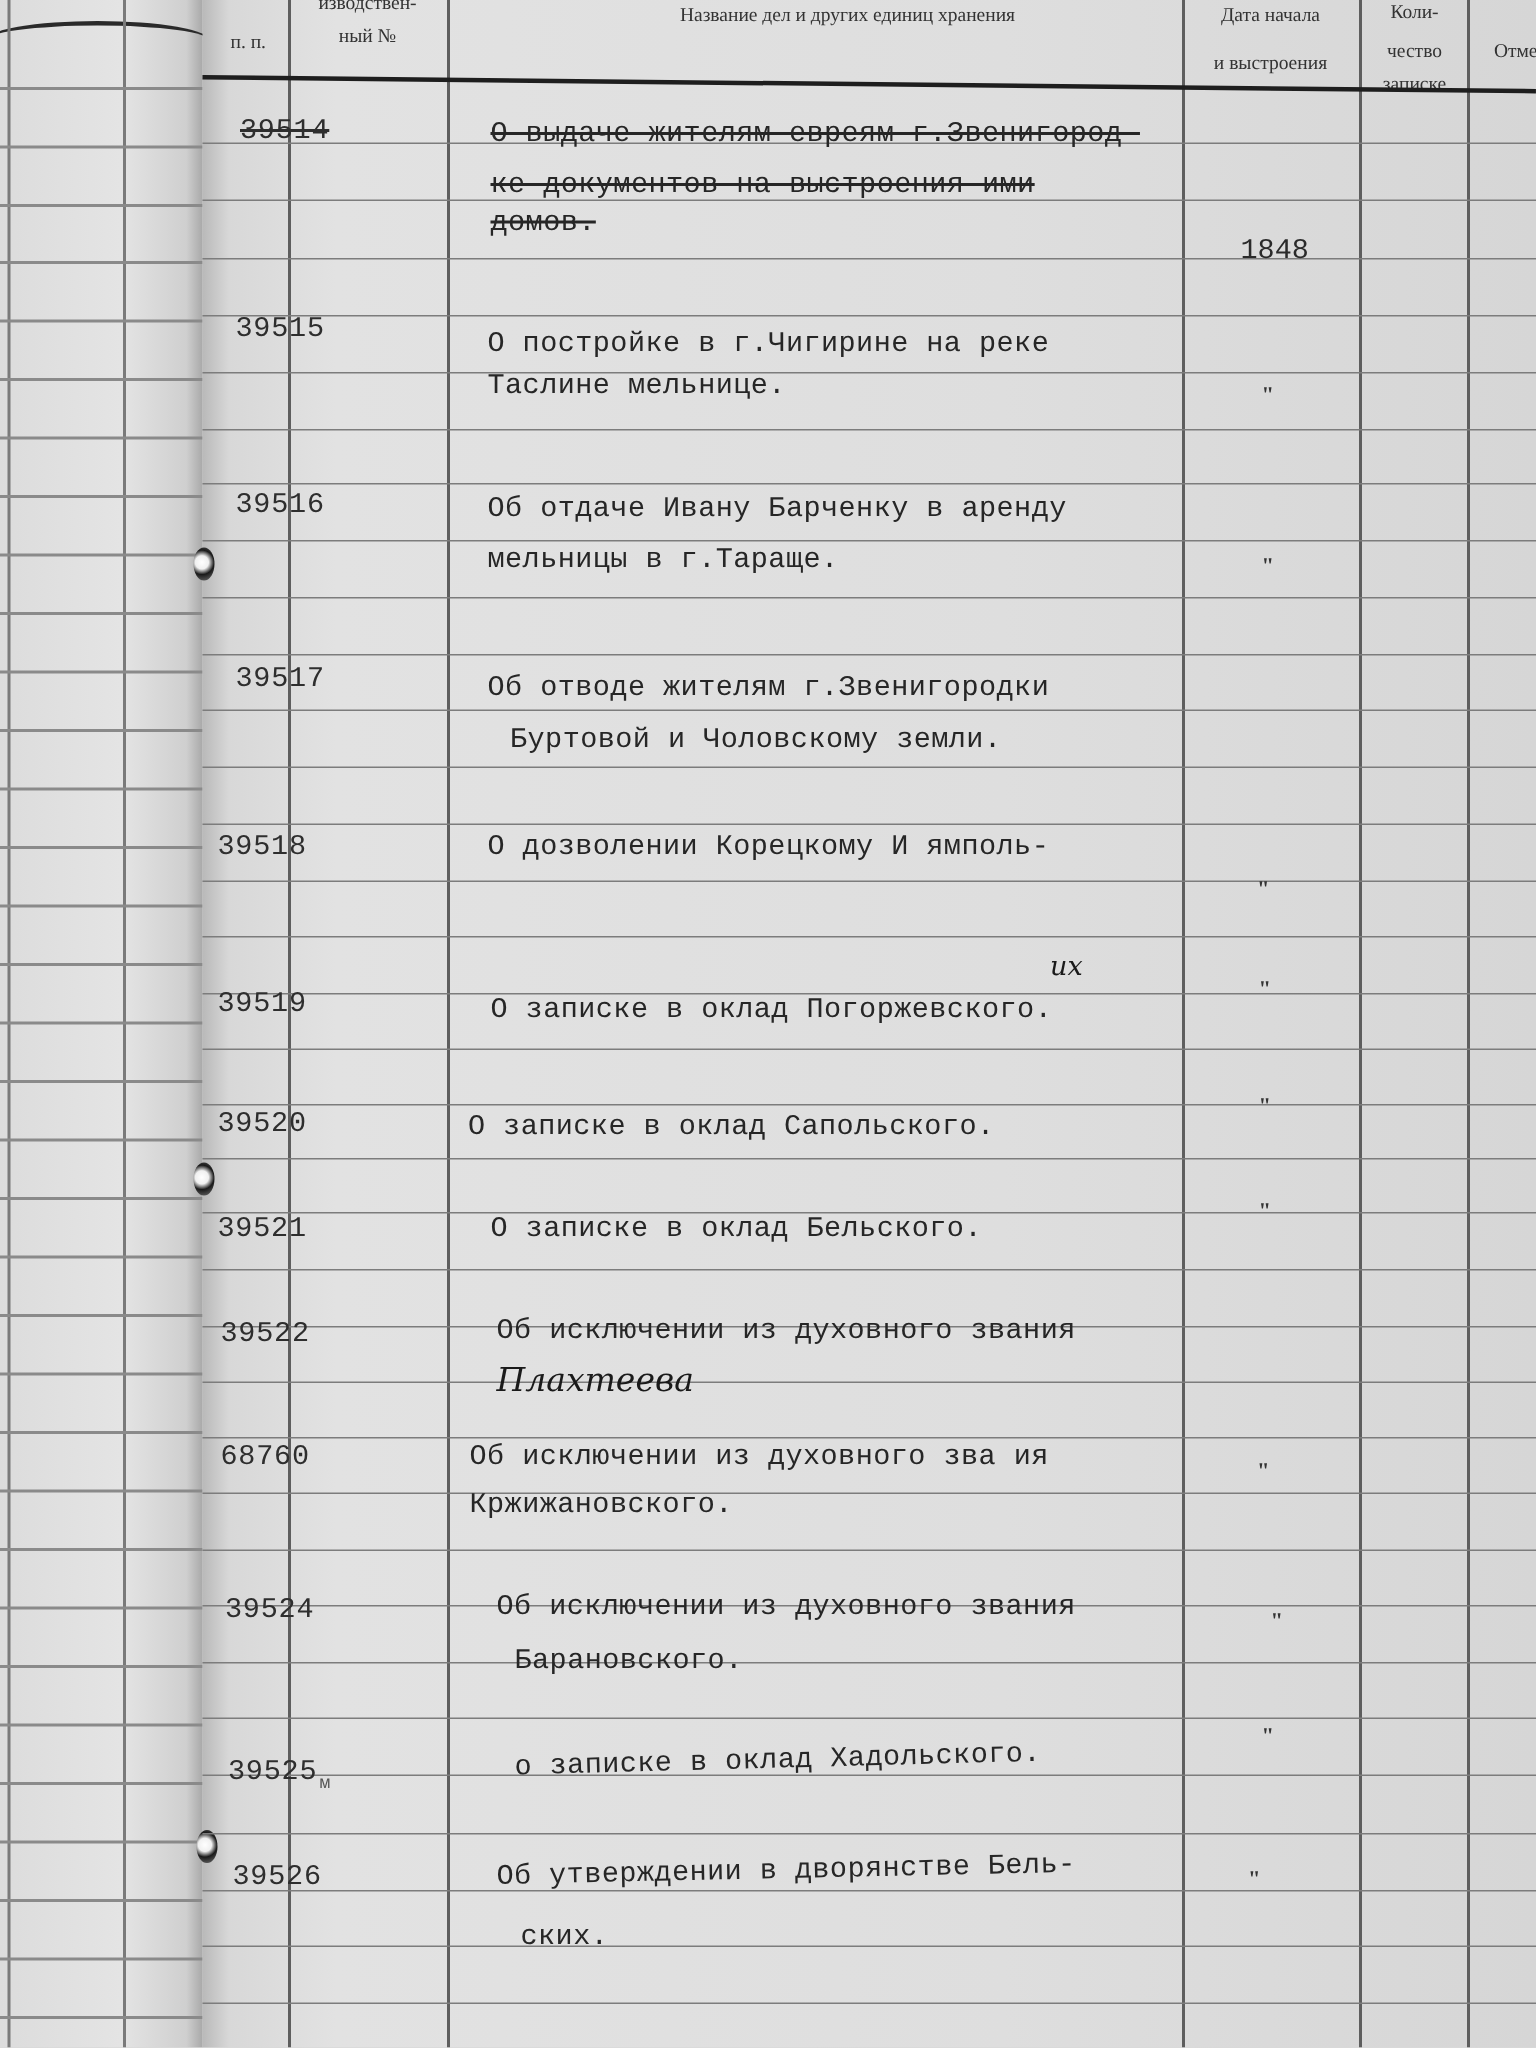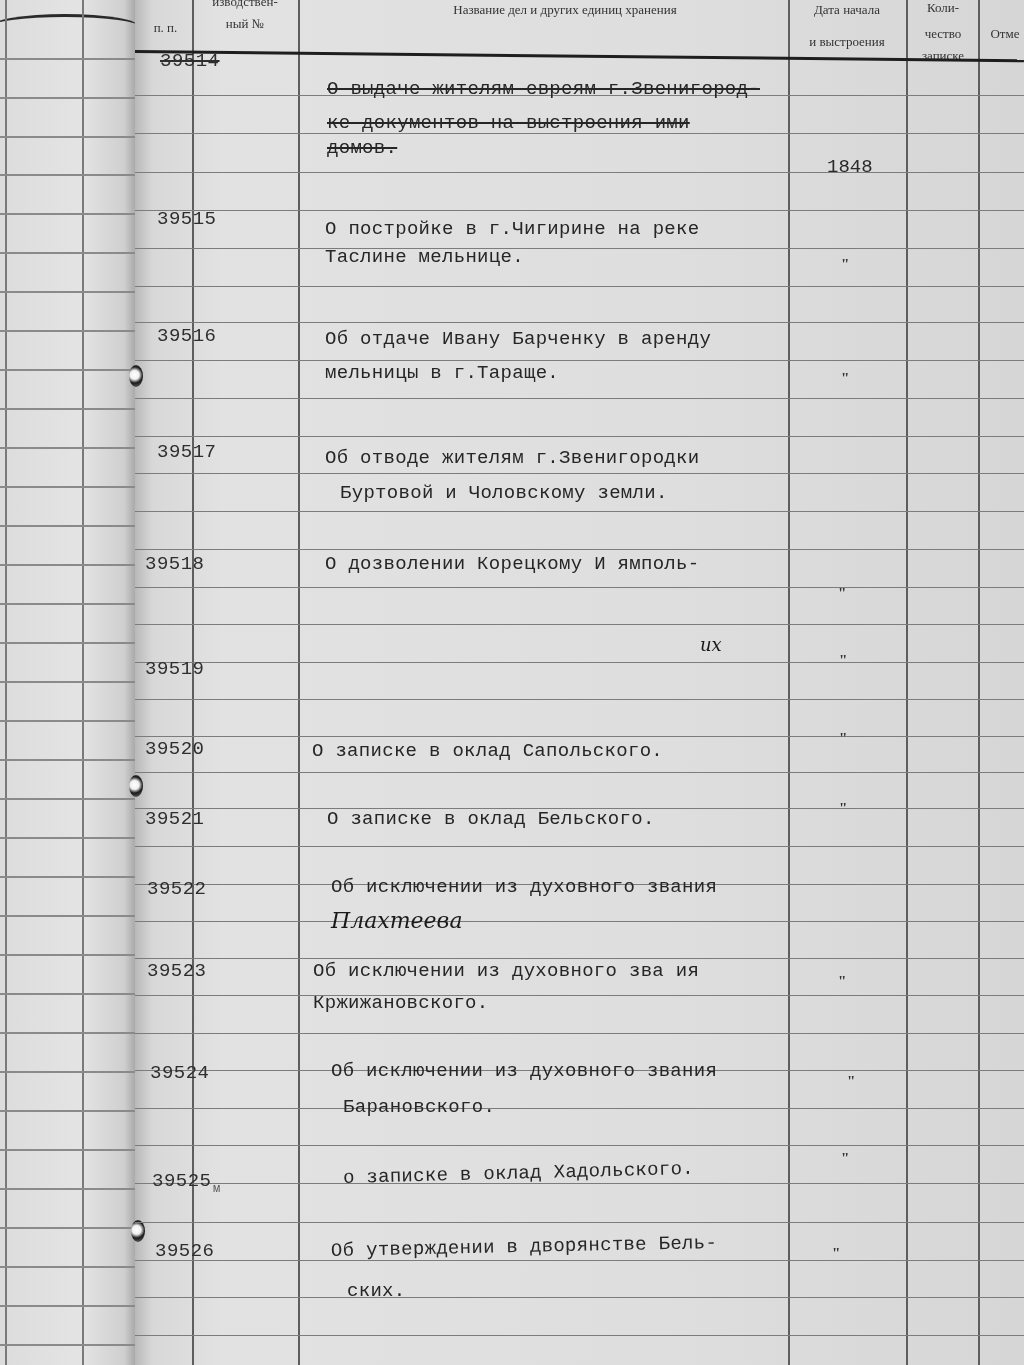--- a/index.html
+++ b/index.html
@@ -98,21 +98,21 @@
 
   <div class="hdr" style="left:8px;top:20px;width:45px">п. п.</div>
   <div class="hdr" style="left:60px;top:-6px;width:100px">изводствен-</div>
   <div class="hdr" style="left:60px;top:16px;width:100px">ный №</div>
   <div class="hdr" style="left:230px;top:2px;width:400px">Название дел и других единиц хранения</div>
   <div class="hdr" style="left:656px;top:2px;width:112px">Дата начала</div>
   <div class="hdr" style="left:656px;top:34px;width:112px">и выстроения</div>
   <div class="hdr" style="left:774px;top:0;width:68px">Коли-</div>
   <div class="hdr" style="left:774px;top:26px;width:68px">чество</div>
   <div class="hdr" style="left:774px;top:48px;width:68px">записке</div>
-  <div class="hdr" style="left:850px;top:26px;width:40px;text-align:center">Отме</div>
+  <div class="hdr" style="left:850px;top:26px;width:40px;text-align:right">Отме</div>
   <div class="header-rule"></div>
 
   <div class="hrule" style="left:0;width:889px;top:95px"></div>
   <div class="hrule" style="left:0;width:889px;top:133px"></div>
   <div class="hrule" style="left:0;width:889px;top:172px"></div>
   <div class="hrule" style="left:0;width:889px;top:210px"></div>
   <div class="hrule" style="left:0;width:889px;top:248px"></div>
   <div class="hrule" style="left:0;width:889px;top:286px"></div>
   <div class="hrule" style="left:0;width:889px;top:322px"></div>
   <div class="hrule" style="left:0;width:889px;top:360px"></div>
@@ -136,21 +136,21 @@
   <div class="hrule" style="left:0;width:889px;top:1033px"></div>
   <div class="hrule" style="left:0;width:889px;top:1070px"></div>
   <div class="hrule" style="left:0;width:889px;top:1108px"></div>
   <div class="hrule" style="left:0;width:889px;top:1145px"></div>
   <div class="hrule" style="left:0;width:889px;top:1183px"></div>
   <div class="hrule" style="left:0;width:889px;top:1222px"></div>
   <div class="hrule" style="left:0;width:889px;top:1260px"></div>
   <div class="hrule" style="left:0;width:889px;top:1297px"></div>
   <div class="hrule" style="left:0;width:889px;top:1335px"></div>
 
-  <div class="num struck" style="left:25px;top:50px">39514</div>
+  <div class="num struck" style="left:25px;top:76px">39514</div>
   <div class="title-line struck" style="left:192px;top:78px">О выдаче жителям евреям г.Звенигород-</div>
   <div class="title-line struck" style="left:192px;top:112px">ке документов на выстроения ими</div>
   <div class="title-line struck" style="left:192px;top:137px">домов.</div>
   <div class="date" style="left:692px;top:156px">1848</div>
 
   <div class="num" style="left:22px;top:208px">39515</div>
   <div class="title-line" style="left:190px;top:218px">О постройке в г.Чигирине на реке</div>
   <div class="title-line" style="left:190px;top:246px">Таслине мельнице.</div>
   <div class="ditto" style="left:706px;top:256px">"</div>
 
@@ -161,36 +161,37 @@
 
   <div class="num" style="left:22px;top:441px">39517</div>
   <div class="title-line" style="left:190px;top:447px">Об отводе жителям г.Звенигородки</div>
   <div class="title-line" style="left:205px;top:482px">Буртовой и Чоловскому земли.</div>
 
   <div class="num" style="left:10px;top:553px">39518</div>
   <div class="title-line" style="left:190px;top:553px">О дозволении Корецкому И ямполь-</div>
   <div class="ditto" style="left:703px;top:585px">"</div>
 
   <div class="num" style="left:10px;top:658px">39519</div>
+  <div class="title-line" style="left:192px;top:662px">О записке в оклад Погоржевского.</div>
   <div class="handwritten" style="left:565px;top:634px;font-size:18px">их</div>
   <div class="ditto" style="left:704px;top:652px">"</div>
 
   <div class="num" style="left:10px;top:738px">39520</div>
   <div class="title-line" style="left:177px;top:740px">О записке в оклад Сапольского.</div>
   <div class="ditto" style="left:704px;top:730px">"</div>
 
   <div class="num" style="left:10px;top:808px">39521</div>
   <div class="title-line" style="left:192px;top:808px">О записке в оклад Бельского.</div>
   <div class="ditto" style="left:704px;top:800px">"</div>
 
   <div class="num" style="left:12px;top:878px">39522</div>
   <div class="title-line" style="left:196px;top:876px">Об исключении из духовного звания</div>
   <div class="handwritten" style="left:196px;top:908px">Плахтеева</div>
 
-  <div class="num" style="left:12px;top:960px">39523</div>
+  <div class="num" style="left:12px;top:960px">68760</div>
   <div class="title-line" style="left:178px;top:960px">Об исключении из духовного зва ия</div>
   <div class="title-line" style="left:178px;top:992px">Кржижановского.</div>
   <div class="ditto" style="left:703px;top:973px">"</div>
 
   <div class="num" style="left:15px;top:1062px">39524</div>
   <div class="title-line" style="left:196px;top:1060px">Об исключении из духовного звания</div>
   <div class="title-line" style="left:208px;top:1096px">Барановского.</div>
   <div class="ditto" style="left:712px;top:1073px">"</div>
 
   <div class="num" style="left:17px;top:1170px">39525</div>

